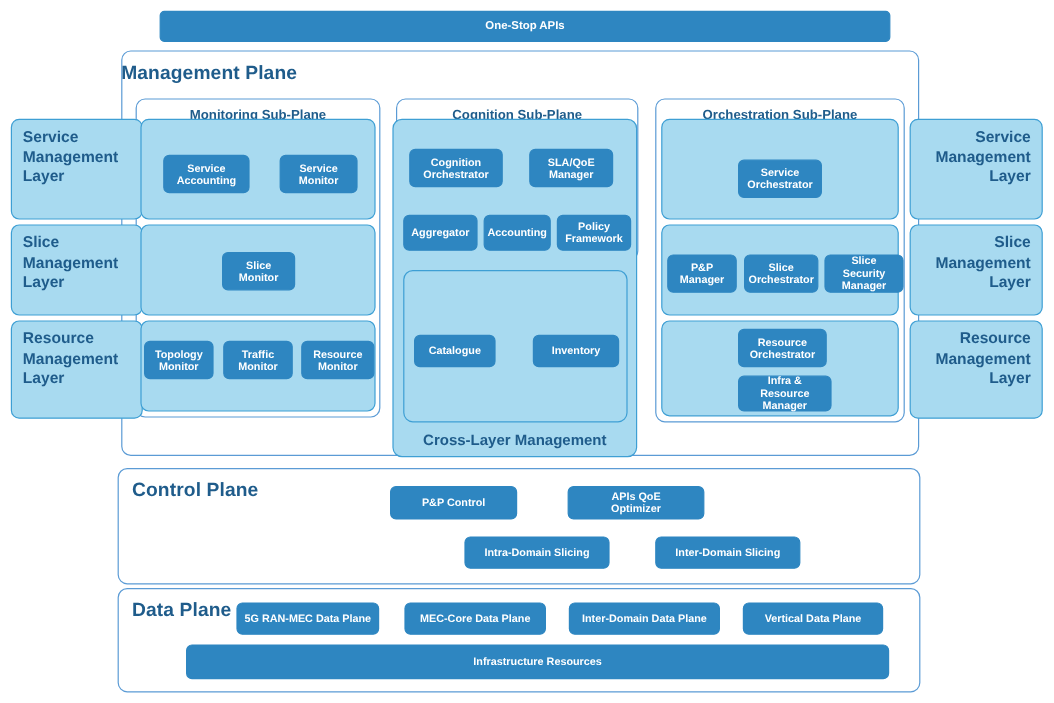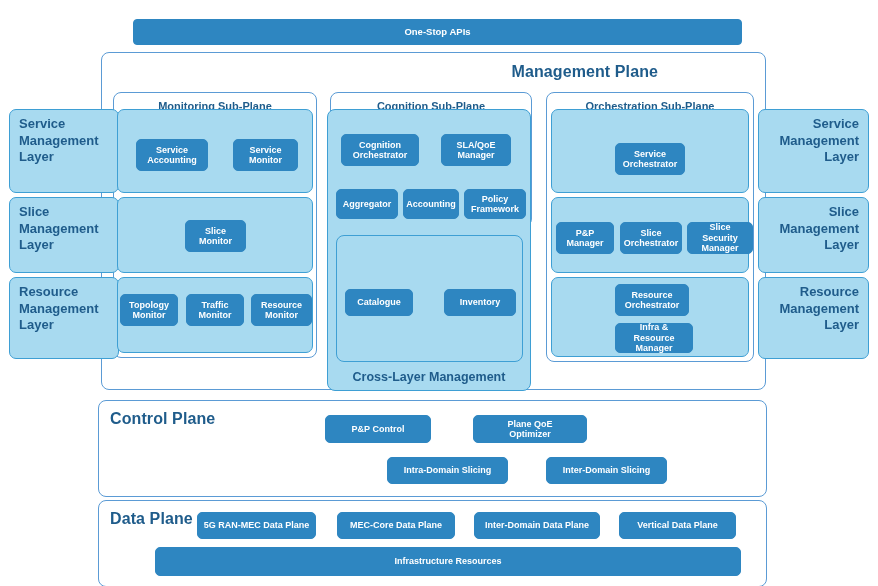--- a/index.html
+++ b/index.html
@@ -14,21 +14,21 @@
   }
   #canvas {
     position: relative;
     width: 878px;
     height: 586px;
     background: #ffffff;
     overflow: hidden;
   }
 
   
-  .abs { position: absolute; box-sizing: border-box; margin-top: 10px; }
+  .abs { position: absolute; box-sizing: border-box; }
 
   
   .chip {
     background: #2E86C1;
     border: 1px solid #2E86C1;
     border-radius: 5px;
     color: #ffffff;
     font-size: 9px;
     font-weight: bold;
     line-height: 1.15;
@@ -95,21 +95,21 @@
 <body>
 
 <div id="canvas">
 
   <div class="abs chip" style="left:133px; top:9px; width:609px; height:26px; font-size:9.5px; border-radius:4px;">
     <span>One-Stop APIs</span>
   </div>
 
   <div class="abs panel" style="left:101px; top:42px; width:665px; height:338px;"></div>
 
-  <div class="abs plane-title" style="left:101px; top:53px; width:557px; text-align:right;">
+  <div class="abs plane-title" style="left:101px; top:53px; width:557px; text-align:left;">
     <span>Management Plane</span>
   </div>
 
   <div class="abs panel" style="left:113px; top:82px; width:204px; height:266px;"></div>
   <div class="abs subplane-title" style="left:113px; top:90px; width:204px;">
     <span>Monitoring Sub-Plane</span>
   </div>
 
   <div class="abs panel" style="left:330px; top:82px; width:202px; height:135px;"></div>
   <div class="abs subplane-title" style="left:330px; top:90px; width:202px;">
@@ -209,21 +209,21 @@
 Orchestrator</div>
   <div class="abs chip" style="left:615px; top:313px; width:78px; height:30px; white-space:pre-line;">Infra &amp; Resource
 Manager</div>
 
   <div class="abs panel" style="left:98px; top:390px; width:669px; height:97px;"></div>
   <div class="abs plane-title" style="left:110px; top:400px;">
     <span>Control Plane</span>
   </div>
 
   <div class="abs chip" style="left:325px; top:405px; width:106px; height:28px;">P&amp;P Control</div>
-  <div class="abs chip" style="left:473px; top:405px; width:114px; height:28px; white-space:pre-line;">Plane QoE
+  <div class="abs chip" style="left:473px; top:405px; width:114px; height:28px; white-space:pre-line;">APIs QoE
 Optimizer</div>
 
   <div class="abs chip" style="left:387px; top:447px; width:121px; height:27px;">Intra-Domain Slicing</div>
   <div class="abs chip" style="left:546px; top:447px; width:121px; height:27px;">Inter-Domain Slicing</div>
 
   <div class="abs panel" style="left:98px; top:490px; width:669px; height:87px;"></div>
   <div class="abs plane-title" style="left:110px; top:500px;">
     <span>Data Plane</span>
   </div>
 

